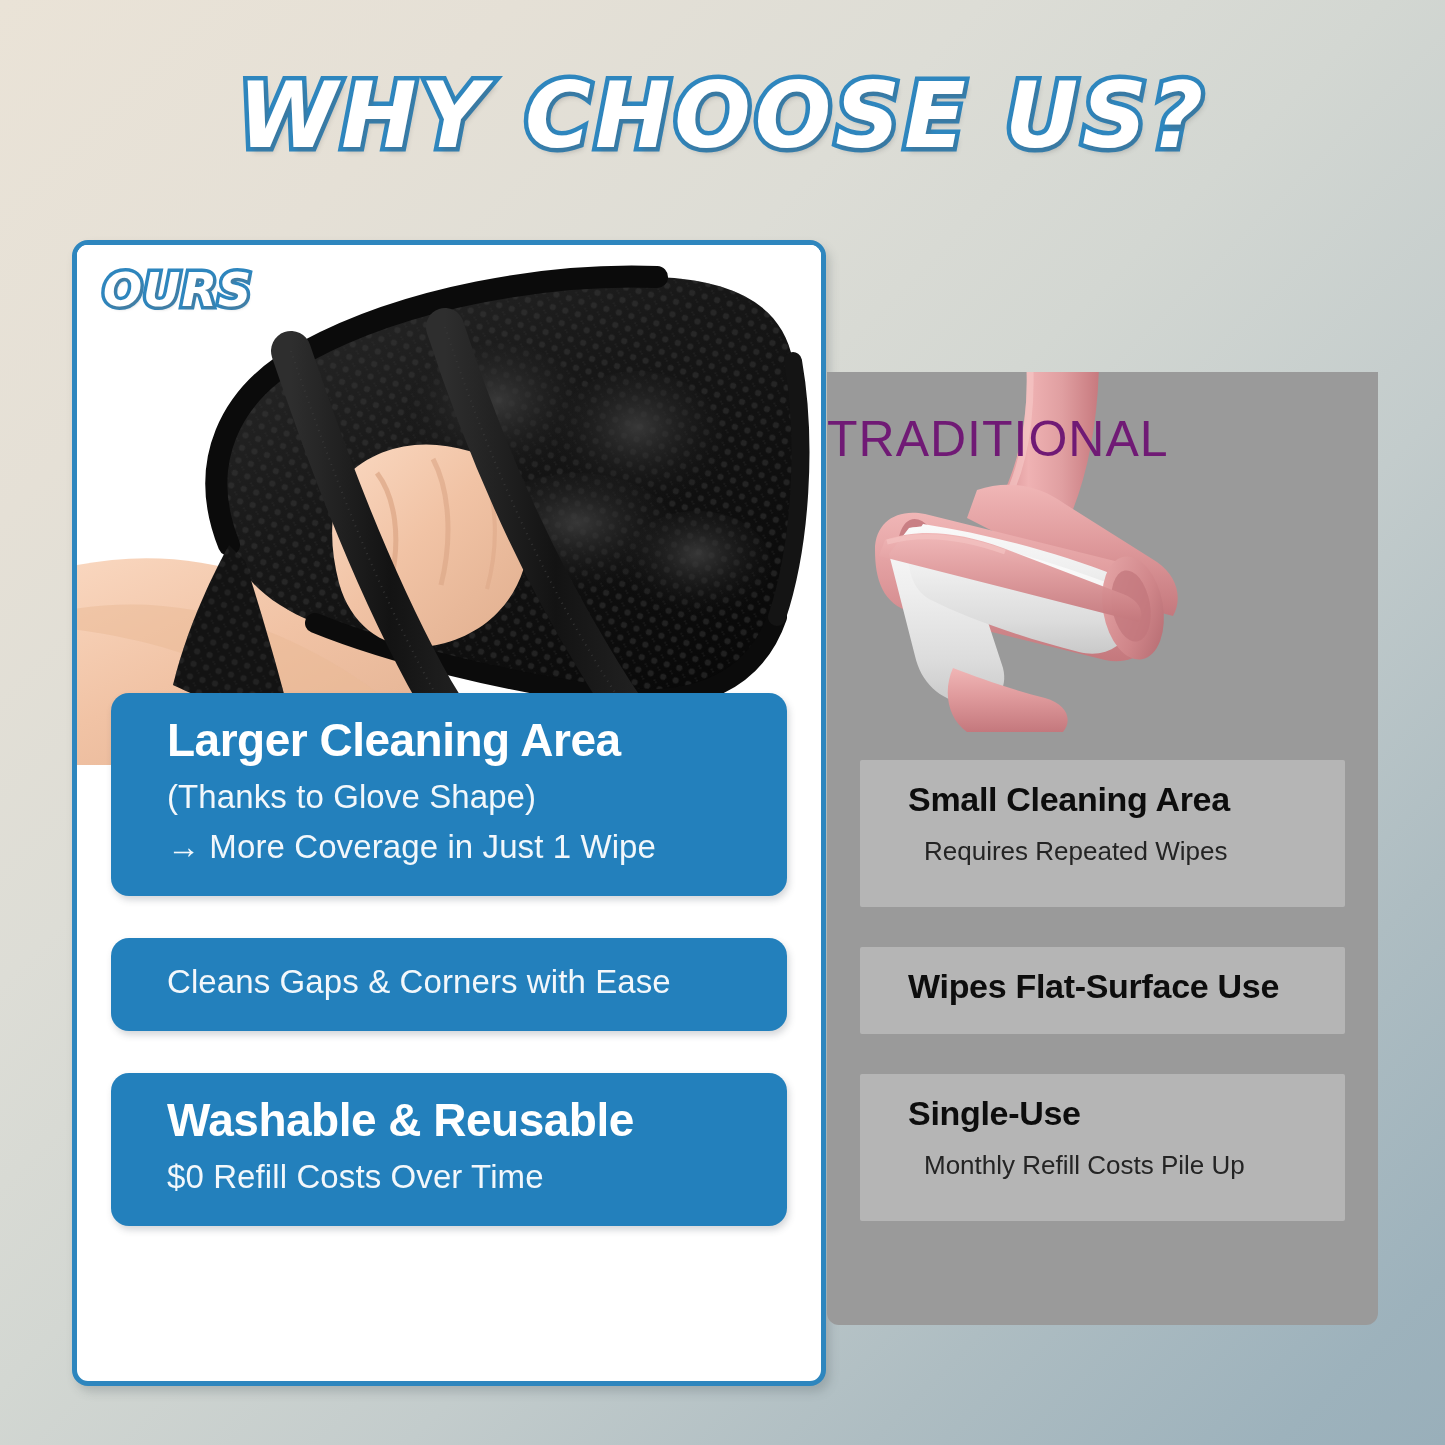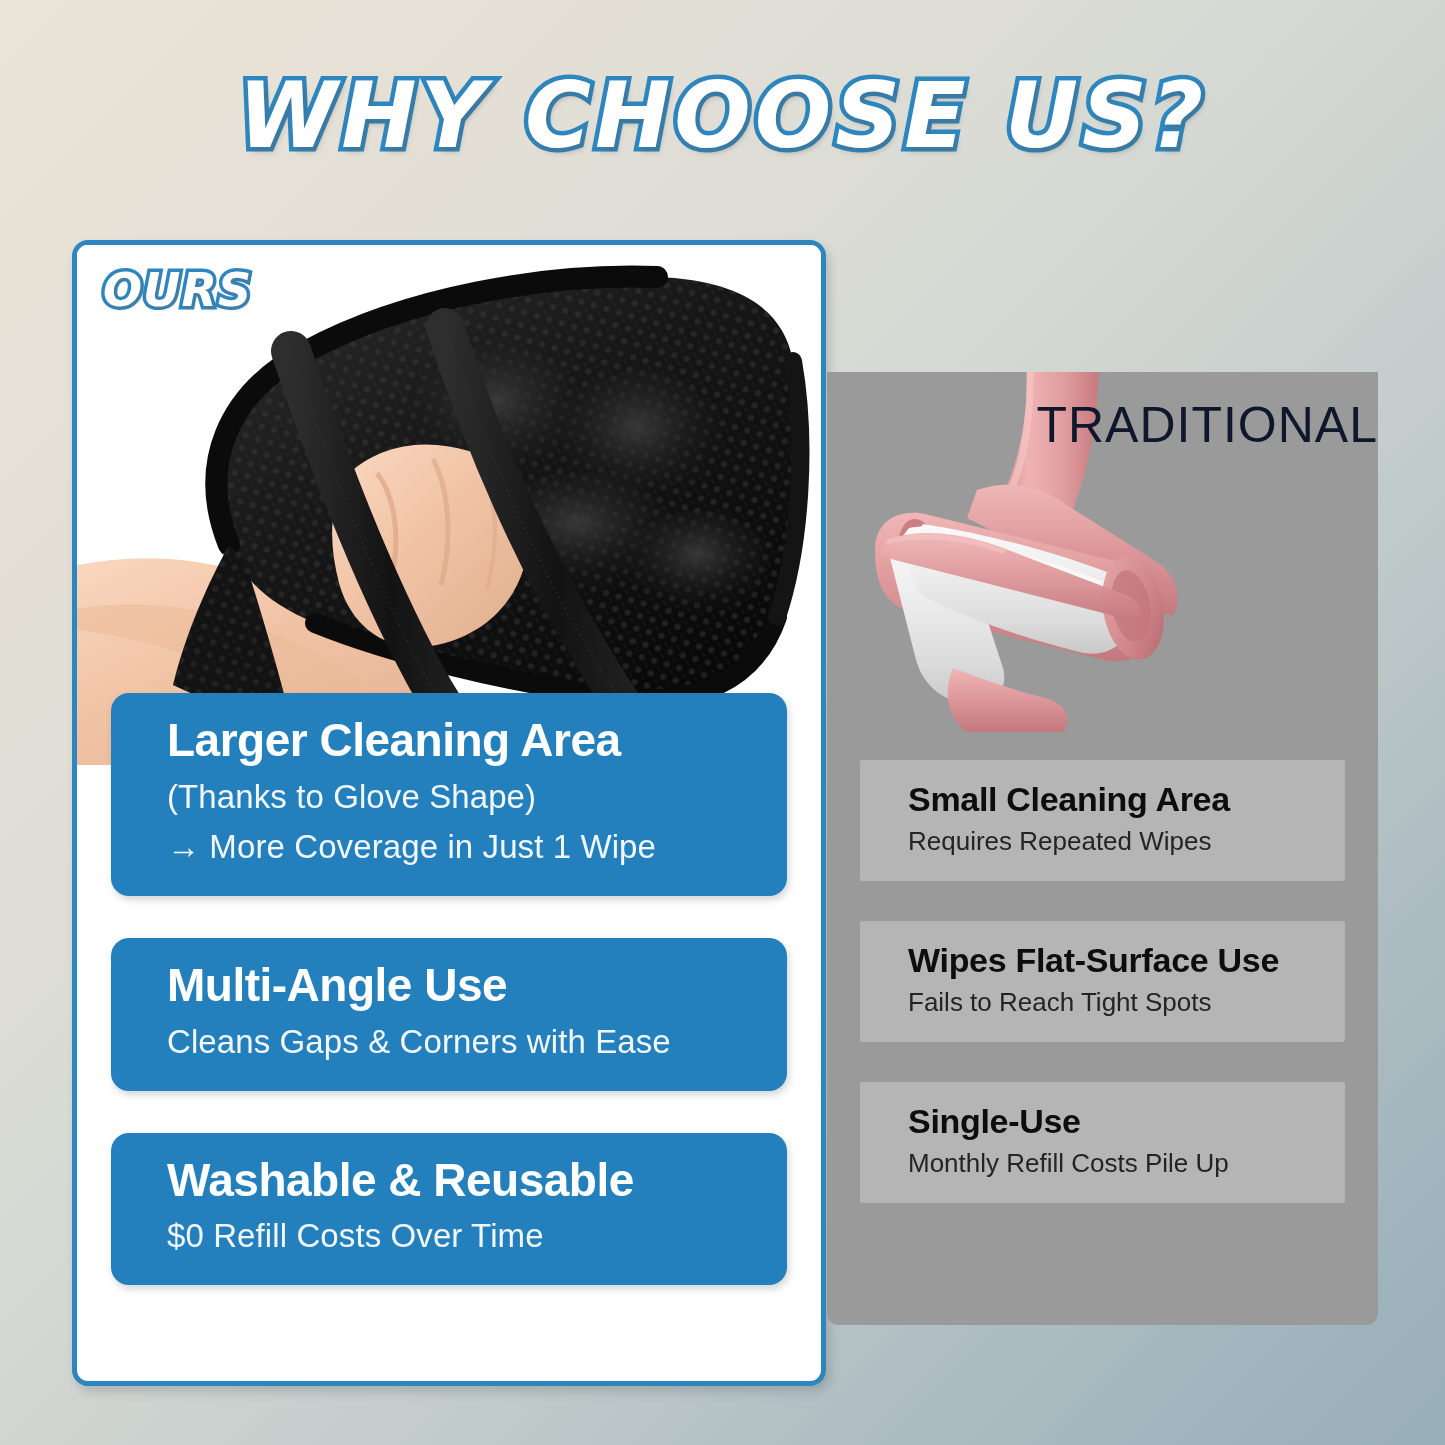--- a/index.html
+++ b/index.html
@@ -77,40 +77,40 @@
   
   .trad-panel{
     position:absolute;left:827px;top:372px;width:551px;height:953px;
     background:#9A9A9A;border-radius:0 0 12px 12px;
     overflow:hidden;
   }
   .roller-img{
     position:absolute;left:0;top:0;width:100%;height:360px;overflow:hidden;
   }
   .trad-label{
-    position:absolute;left:0;top:24px;width:100%;text-align:right;
+    position:absolute;left:0;top:38px;width:100%;text-align:left;
     z-index:4;
-    font-size:50px;font-weight:300;letter-spacing:1px;color:#0f172a;
+    font-size:50px;font-weight:300;letter-spacing:1px;color:#701a75;
     font-family:"Liberation Sans",sans-serif;
   }
   .trad-cards{
     position:absolute;left:0;top:388px;width:100%;
     padding:0 33px;box-sizing:border-box;
   }
   .gray-card{
     background:#B5B5B5;border-radius:2px;
     padding:20px 24px 22px 48px;margin-bottom:40px;
     box-sizing:border-box;
   }
   .gray-card .gc-title{
     color:#0D0D0D;font-size:34px;font-weight:bold;line-height:1.15;
     letter-spacing:-.3px;margin:0 0 6px 0;
   }
   .gray-card .gc-sub{
-    color:#242424;font-size:26px;font-weight:normal;line-height:1.3;margin:0;
+    color:#242424;font-size:26px;font-weight:normal;line-height:1.3;margin:16px;
   }
 </style>
 </head>
 <body>
 
 <div id="stage">
 
   <div class="title-wrap">
     <div class="title">WHY CHOOSE US?</div>
   </div>
@@ -198,21 +198,20 @@
 
     <div class="ours-cards">
 
       <div class="blue-card">
         <p class="bc-title">Larger Cleaning Area</p>
         <p class="bc-line">(Thanks to Glove Shape)</p>
         <p class="bc-line">→ More Coverage in Just 1 Wipe</p>
       </div>
 
       <div class="blue-card">
-        <p class="bc-title">Multi-Angle Use</p>
         <p class="bc-line">Cleans Gaps &amp; Corners with Ease</p>
       </div>
 
       <div class="blue-card">
         <p class="bc-title">Washable &amp; Reusable</p>
         <p class="bc-line">$0 Refill Costs Over Time</p>
       </div>
 
     </div>
   </div>
@@ -280,21 +279,20 @@
 
     <div class="trad-cards">
 
       <div class="gray-card">
         <p class="gc-title">Small Cleaning Area</p>
         <p class="gc-sub">Requires Repeated Wipes</p>
       </div>
 
       <div class="gray-card">
         <p class="gc-title">Wipes Flat-Surface Use</p>
-        <p class="gc-sub">Fails to Reach Tight Spots</p>
       </div>
 
       <div class="gray-card">
         <p class="gc-title">Single-Use</p>
         <p class="gc-sub">Monthly Refill Costs Pile Up</p>
       </div>
 
     </div>
   </div>
 

